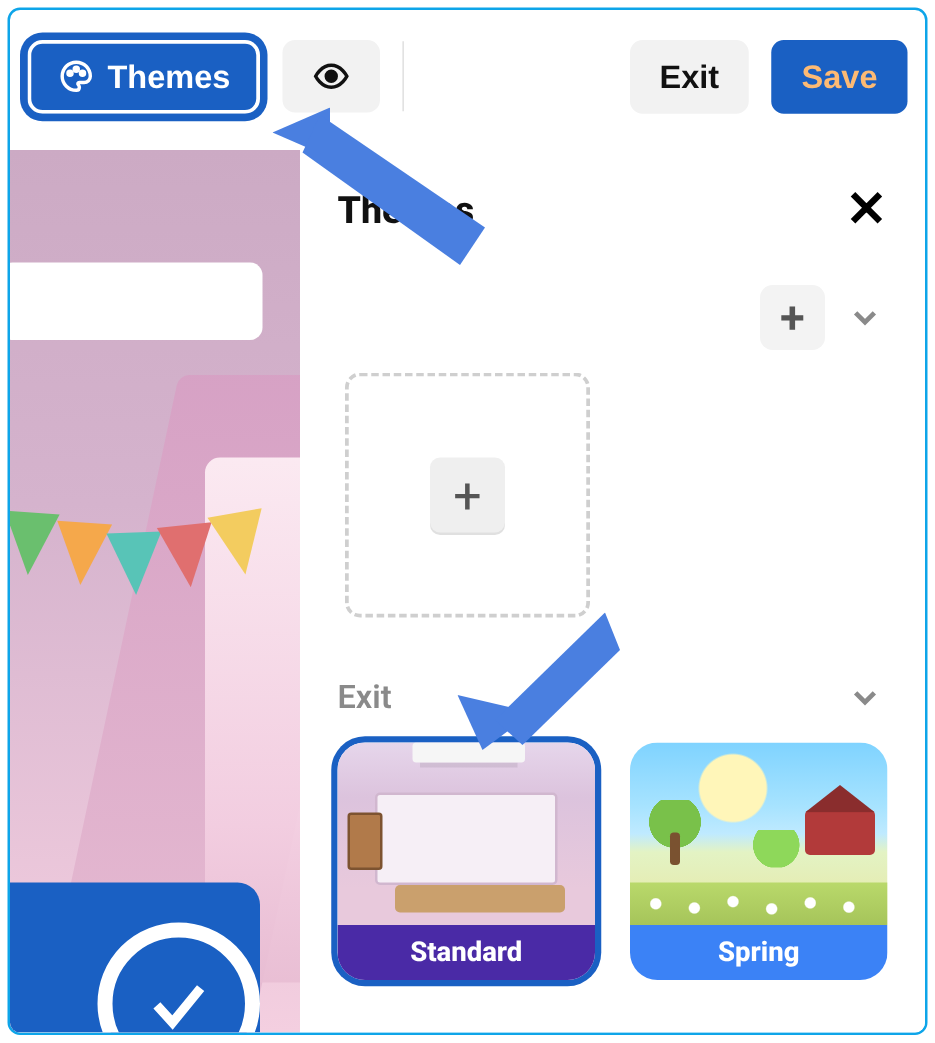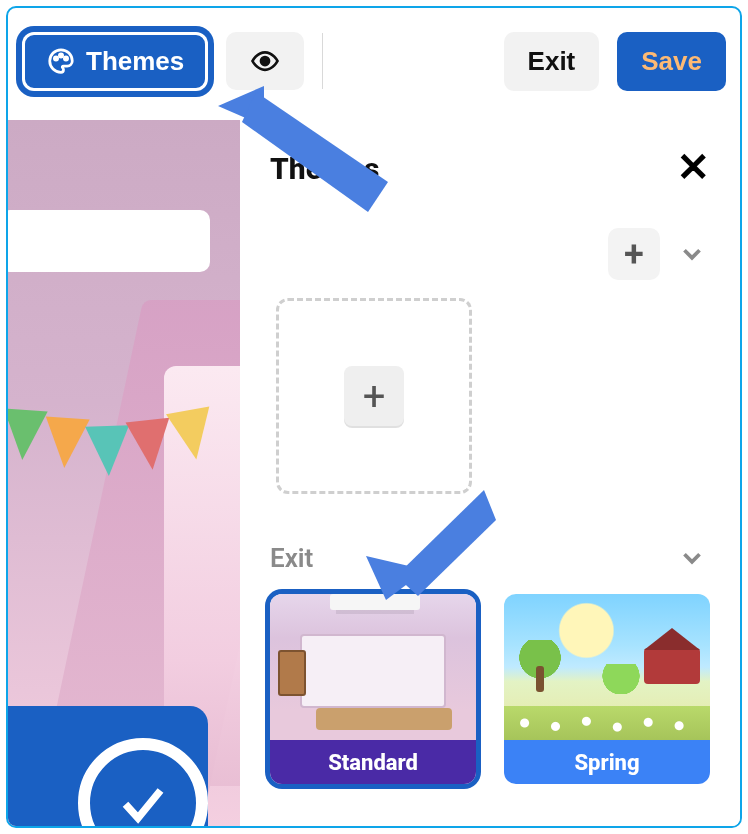--- a/index.html
+++ b/index.html
@@ -174,21 +174,21 @@
     background: #efefef; box-shadow: 0 2px 0 rgba(0,0,0,.12);
     display:flex;align-items:center;justify-content:center;
     font-size: 40px; color:#555;
   }
 
   .theme-row {
     display: flex; gap: 28px;
   }
   .theme-card {
     width: 214px; height: 190px;
-    border-radius: 12px;
+    border-radius: 22px;
     overflow: hidden;
     position: relative;
     cursor: pointer;
   }
   .theme-card.selected {
     box-shadow: 0 0 0 5px #1a60c3;
   }
   .theme-thumb {
     position: absolute; inset: 0 0 44px 0;
   }

